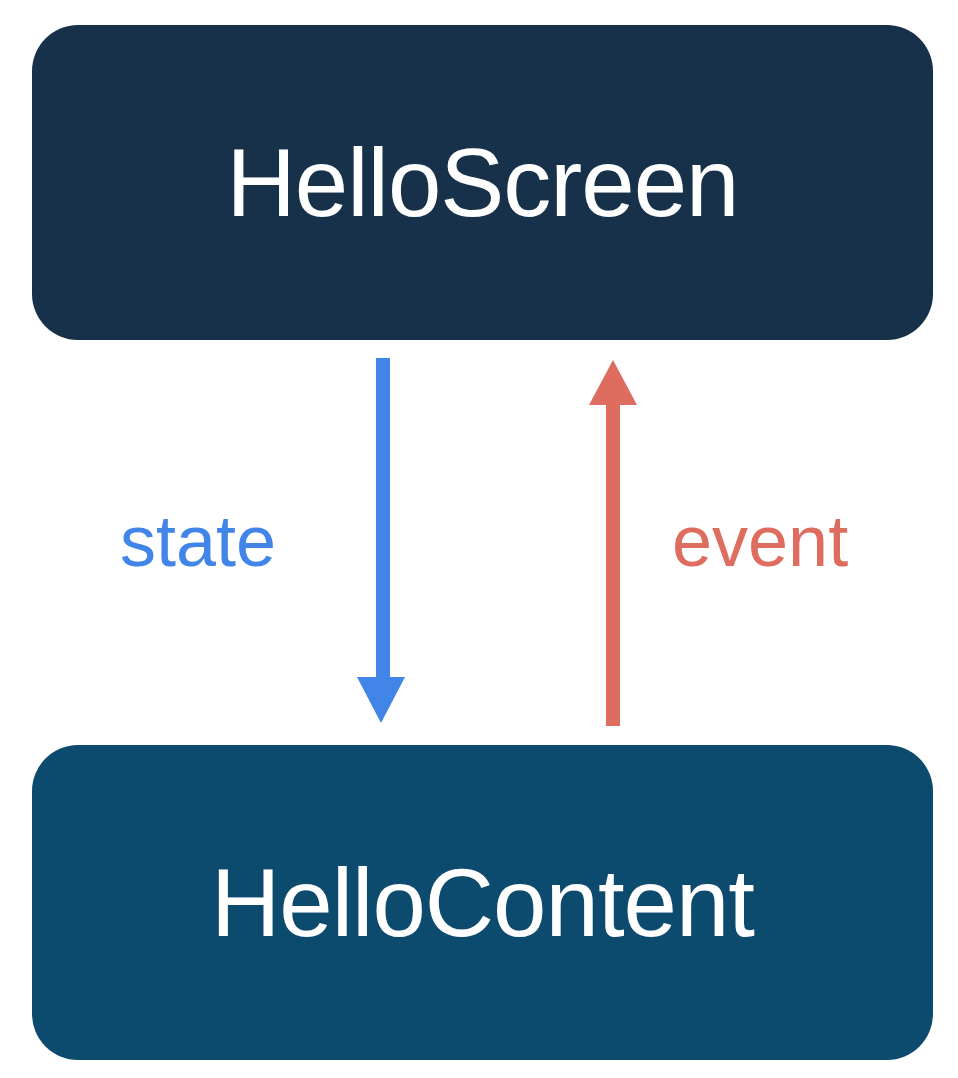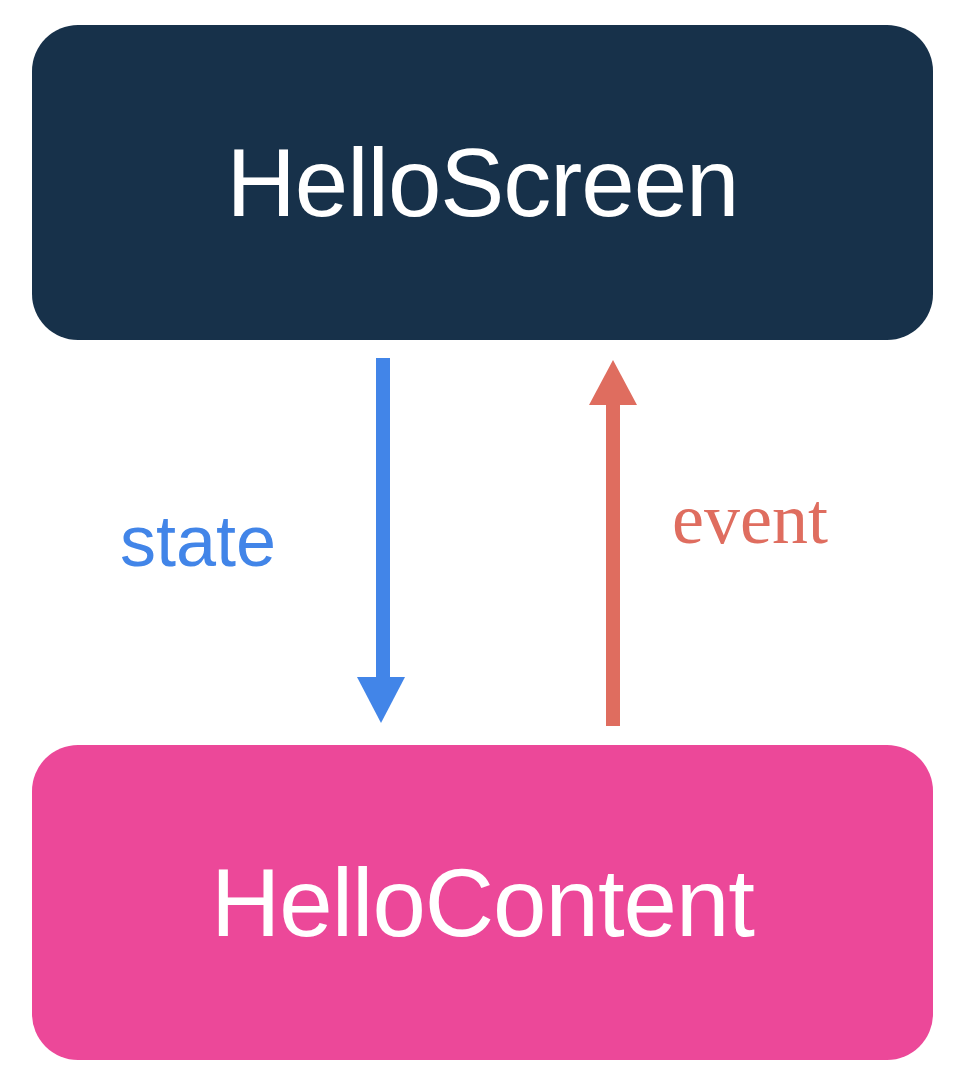--- a/index.html
+++ b/index.html
@@ -52,23 +52,22 @@
     user-select: none;
   }
   #label-state {
     left: 120px;
     top: 505px;
     color: #4285e8;
     text-align: center;
   }
   #label-event {
     left: 672px;
-    top: 483px;
+    top: 505px;
     color: #df6d5f;
-    font-family: Liberation Serif, serif;
   }
   #arrows-layer {
     position: absolute;
     left: 0;
     top: 0;
     width: 958px;
     height: 1078px;
     pointer-events: none;
   }
 </style>
@@ -89,17 +88,17 @@
     <g>
       <rect x="606" y="404" width="14" height="322" fill="#df6d5f"></rect>
       <polygon points="589,405 637,405 613,360" fill="#df6d5f"></polygon>
     </g>
   </svg>
 
   <span class="edge-label" id="label-state" style="color: rgb(66, 133, 232);">state</span>
 
   <span class="edge-label" id="label-event" style="color: rgb(223, 109, 95);">event</span>
 
-  <div class="node-box" id="node-content" style="background: #ec4899;">
+  <div class="node-box" id="node-content" style="background: #0c4a6e;">
     <span class="node-label" style="color: rgb(255, 255, 255);">HelloContent</span>
   </div>
 
 </div>
 
 </body></html>

